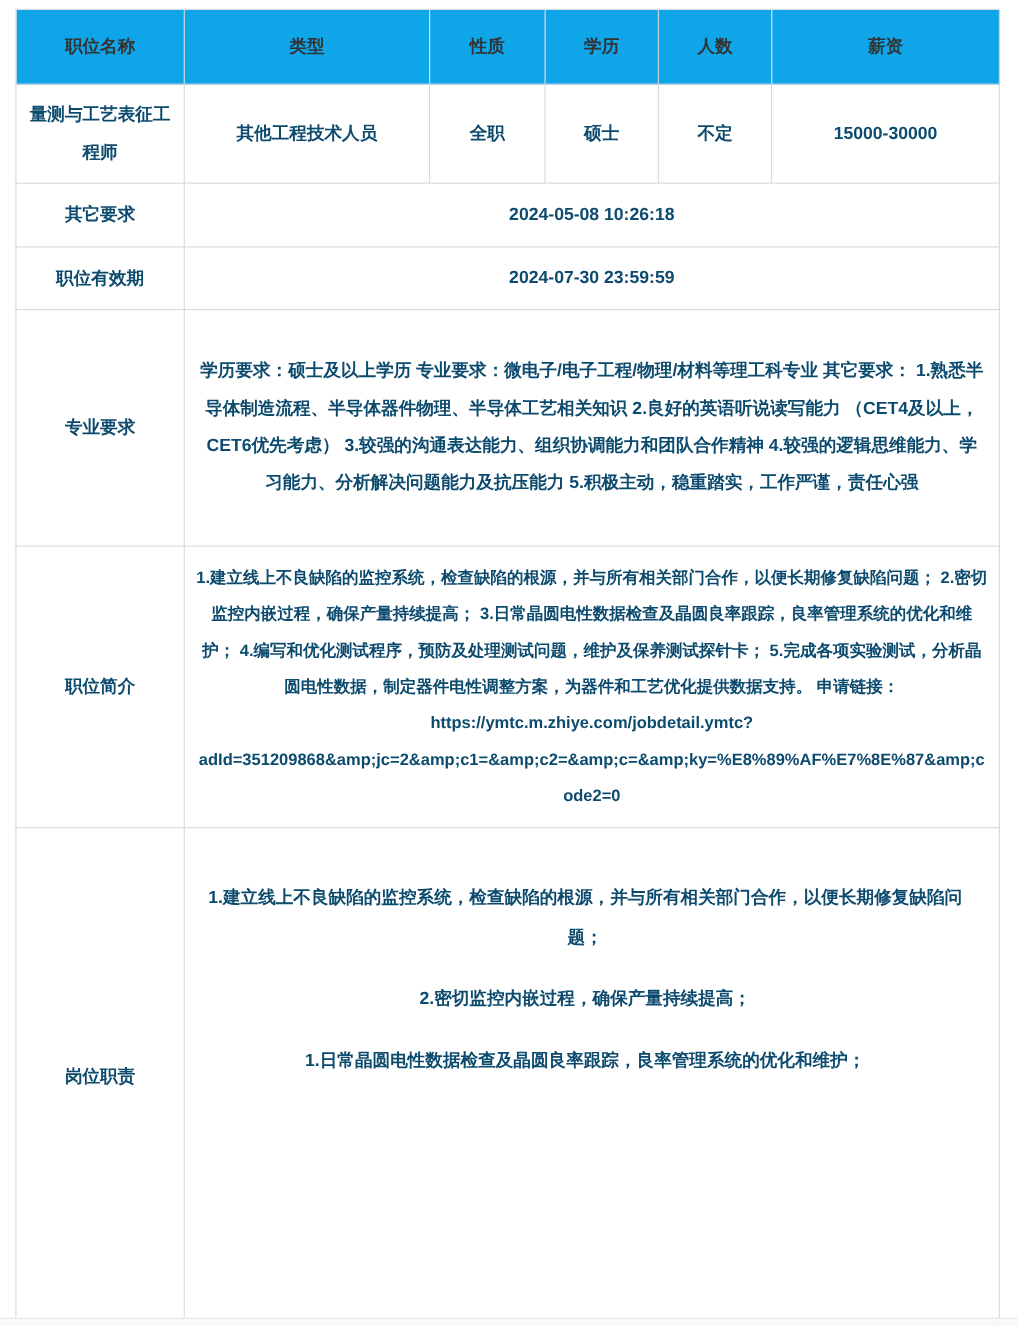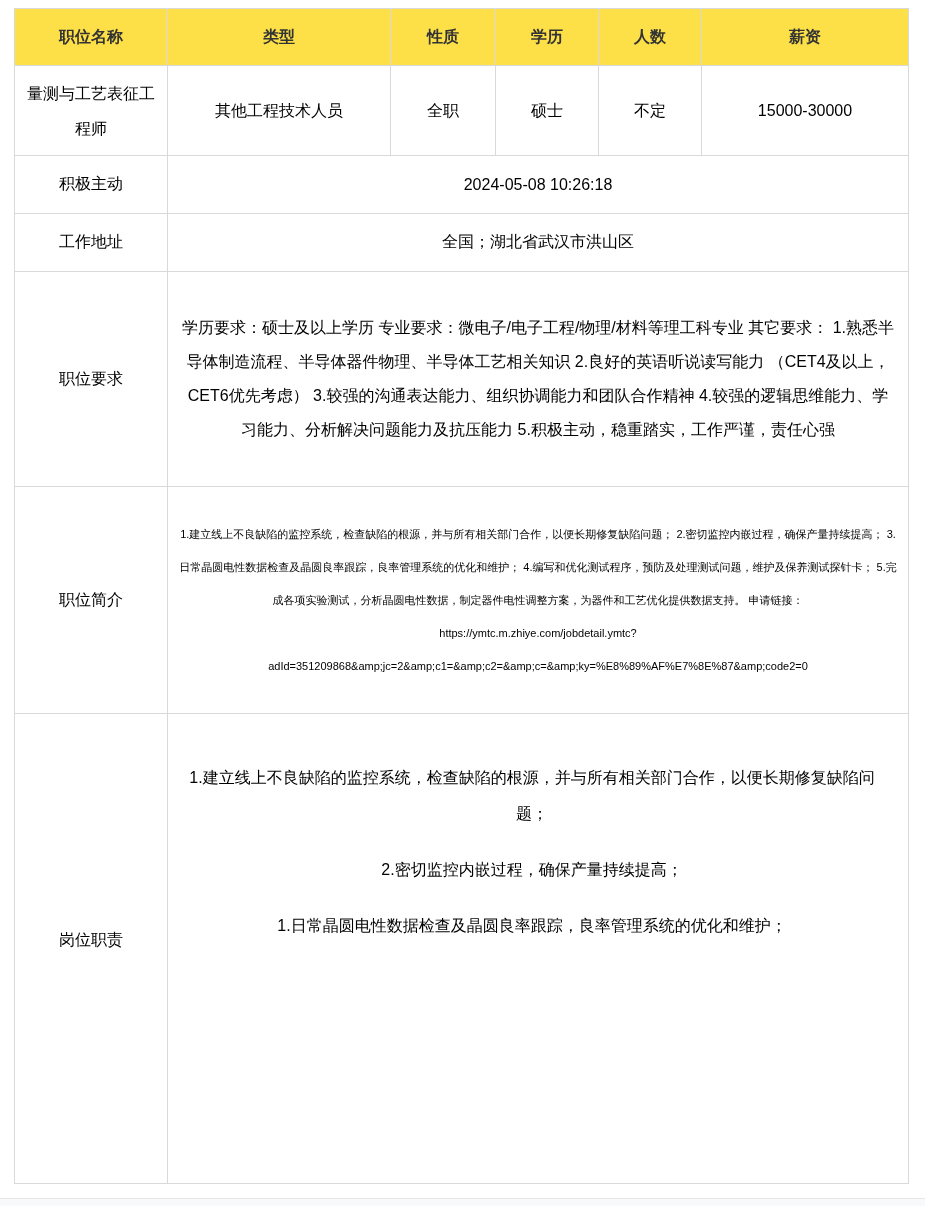--- a/index.html
+++ b/index.html
@@ -14,38 +14,38 @@
 
   table.job-table {
     width: 894px;
     border-collapse: collapse;
     table-layout: fixed;
   }
   .job-table td, .job-table th {
     border: 1px solid #d9d9d9;
     text-align: center;
     vertical-align: middle;
-    color: #000000;
+    color: #0c4a6e;
     font-size: 16px;
-    font-weight: normal;
+    font-weight: bold;
     padding: 4px 8px;
     word-break: break-word;
     overflow-wrap: break-word;
   }
   .job-table thead th {
-    background: #fde047;
+    background: #0ea5e9;
     color: #333333;
     font-weight: bold;
-    height: 57px;
+    height: 68px;
   }
   tr.job-row td { height: 90px; line-height: 35px; }
   tr.h58 td { height: 58px; }
   tr.h57 td { height: 57px; }
   tr.req-row td.val { height: 215px; line-height: 34px; padding: 14px 12px; }
-  tr.intro-row td.val { height: 227px; line-height: 33px; padding: 12px 10px; font-size: 11px; }
+  tr.intro-row td.val { height: 227px; line-height: 33px; padding: 12px 10px; font-size: 15px; }
   tr.duty-row td { height: 470px; vertical-align: top; }
   tr.duty-row td.lbl { vertical-align: top; padding-top: 216px; }
   tr.duty-row td.val { padding-top: 46px; }
   tr.duty-row td.val p { line-height: 36px; margin: 0 12px 20px 0; }
   .url-line { display: block; }
   .bottom-strip {
     position: absolute;
     left: 0; bottom: 0;
     width: 925px; height: 8px;
     background: #f7f9fa;
@@ -80,33 +80,33 @@
         <tr class="job-row">
           <td>量测与工艺表征工程师</td>
           <td>其他工程技术人员</td>
           <td>全职</td>
           <td>硕士</td>
           <td>不定</td>
           <td>15000-30000</td>
         </tr>
 
         <tr class="h58">
-          <td class="lbl">积极主动</td>
+          <td class="lbl">其它要求</td>
           <td class="val" colspan="5">2024-05-08 10:26:18</td>
+        </tr>
+
+        <tr class="h57">
+          <td class="lbl">职位有效期</td>
+          <td class="val" colspan="5">2024-07-30 23:59:59</td>
         </tr>
 
 
 
-        <tr class="h58">
-          <td class="lbl">工作地址</td>
-          <td class="val" colspan="5">全国；湖北省武汉市洪山区</td>
-        </tr>
-
         <tr class="req-row">
-          <td class="lbl">职位要求</td>
+          <td class="lbl">专业要求</td>
           <td class="val" colspan="5">学历要求：硕士及以上学历 专业要求：微电子/电子工程/物理/材料等理工科专业 其它要求： 1.熟悉半导体制造流程、半导体器件物理、半导体工艺相关知识 2.良好的英语听说读写能力 （CET4及以上，CET6优先考虑） 3.较强的沟通表达能力、组织协调能力和团队合作精神 4.较强的逻辑思维能力、学习能力、分析解决问题能力及抗压能力 5.积极主动，稳重踏实，工作严谨，责任心强</td>
         </tr>
 
 
 
         <tr class="intro-row">
           <td class="lbl">职位简介</td>
           <td class="val" colspan="5">
             <span>1.建立线上不良缺陷的监控系统，检查缺陷的根源，并与所有相关部门合作，以便长期修复缺陷问题； 2.密切监控内嵌过程，确保产量持续提高； 3.日常晶圆电性数据检查及晶圆良率跟踪，良率管理系统的优化和维护； 4.编写和优化测试程序，预防及处理测试问题，维护及保养测试探针卡； 5.完成各项实验测试，分析晶圆电性数据，制定器件电性调整方案，为器件和工艺优化提供数据支持。 申请链接：</span>
             <span class="url-line">https://ymtc.m.zhiye.com/jobdetail.ymtc?</span>

